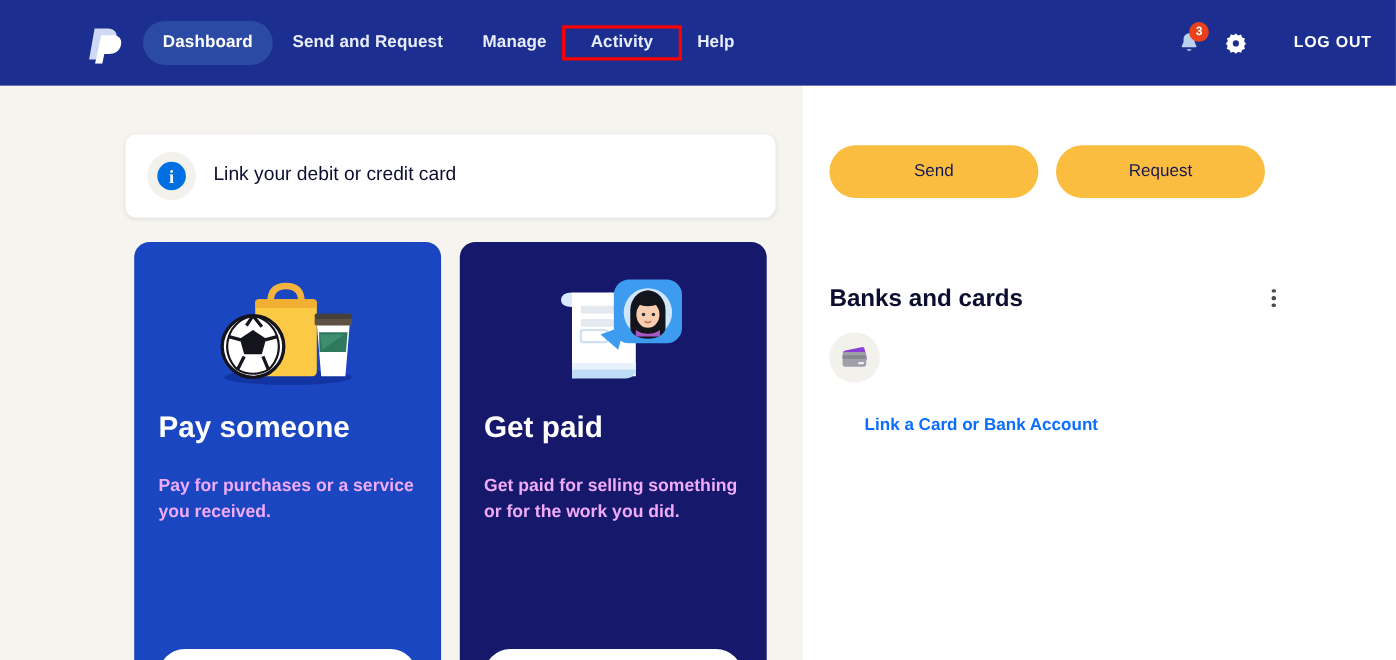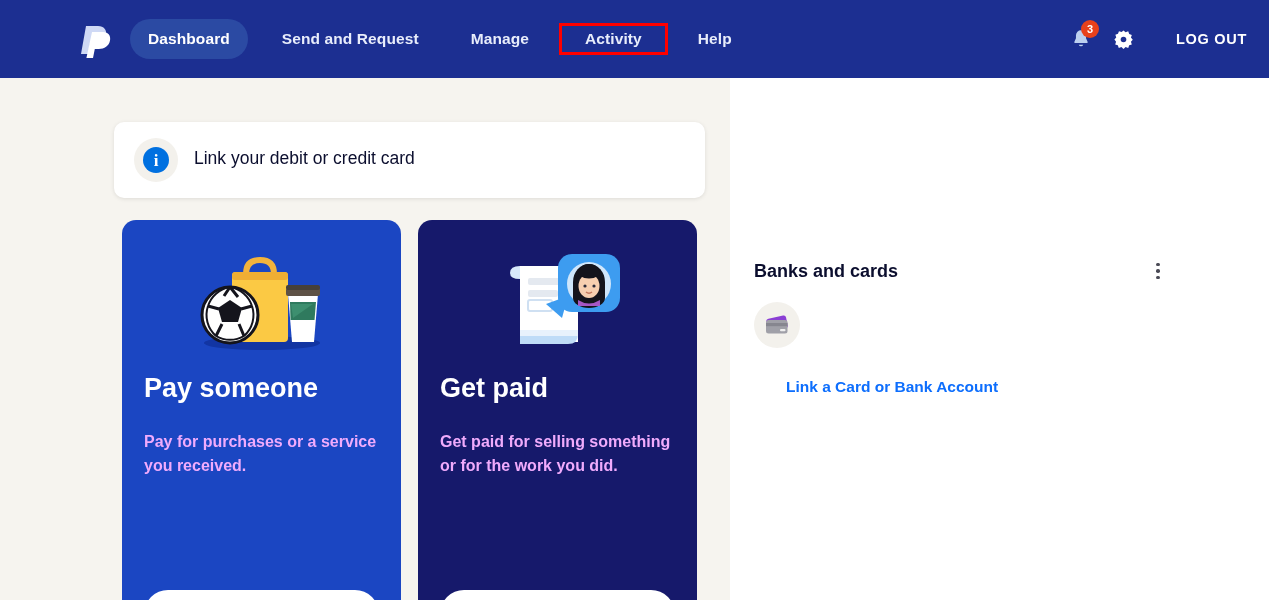--- a/index.html
+++ b/index.html
@@ -16,21 +16,21 @@
     width: 1269px; height: 78px;
     background: #1c2f91;
     display: flex; align-items: center;
   }
   .logo-wrap {
     position: absolute; left: 80px; top: 22px;
     width: 34px; height: 36px;
   }
   .nav {
     position: absolute; left: 130px; top: 0; height: 78px;
-    display: flex; align-items: center; gap: 16px;
+    display: flex; align-items: center; gap: 0px;
   }
   .nav-item {
     color: #e8edfb;
     font-size: 15.5px;
     font-weight: bold;
     padding: 11px 18px;
     border-radius: 20px;
     white-space: nowrap;
     letter-spacing: 0.1px;
     cursor: pointer;
@@ -194,21 +194,21 @@
   }
   .section {
     position: absolute; left: 24px; top: 180px;
     width: 420px;
   }
   .section-head {
     display: flex; align-items: center; justify-content: space-between;
     width: 415px;
   }
   .section-title {
-    font-size: 18px;
+    font-size: 22px;
     font-weight: bold;
     color: #0b0e2e;
   }
   .kebab {
     width: 22px; height: 26px;
     display: flex; flex-direction: column;
     align-items: center; justify-content: center;
     gap: 3px;
     cursor: pointer;
   }
@@ -360,20 +360,24 @@
         </svg>
       </div>
       <div class="card-title">Get paid</div>
       <div class="card-desc">Get paid for selling something or for the work you did.</div>
       <div class="card-btn">Request Payments</div>
     </div>
   </div>
 
   <div class="right-col">
 
+    <div class="pill-row">
+      <div class="pill">Send</div>
+      <div class="pill">Request</div>
+    </div>
 
     <div class="section">
       <div class="section-head">
         <div class="section-title">Banks and cards</div>
         <div class="kebab">
           <span></span>
           <span></span>
           <span></span>
         </div>
       </div>

